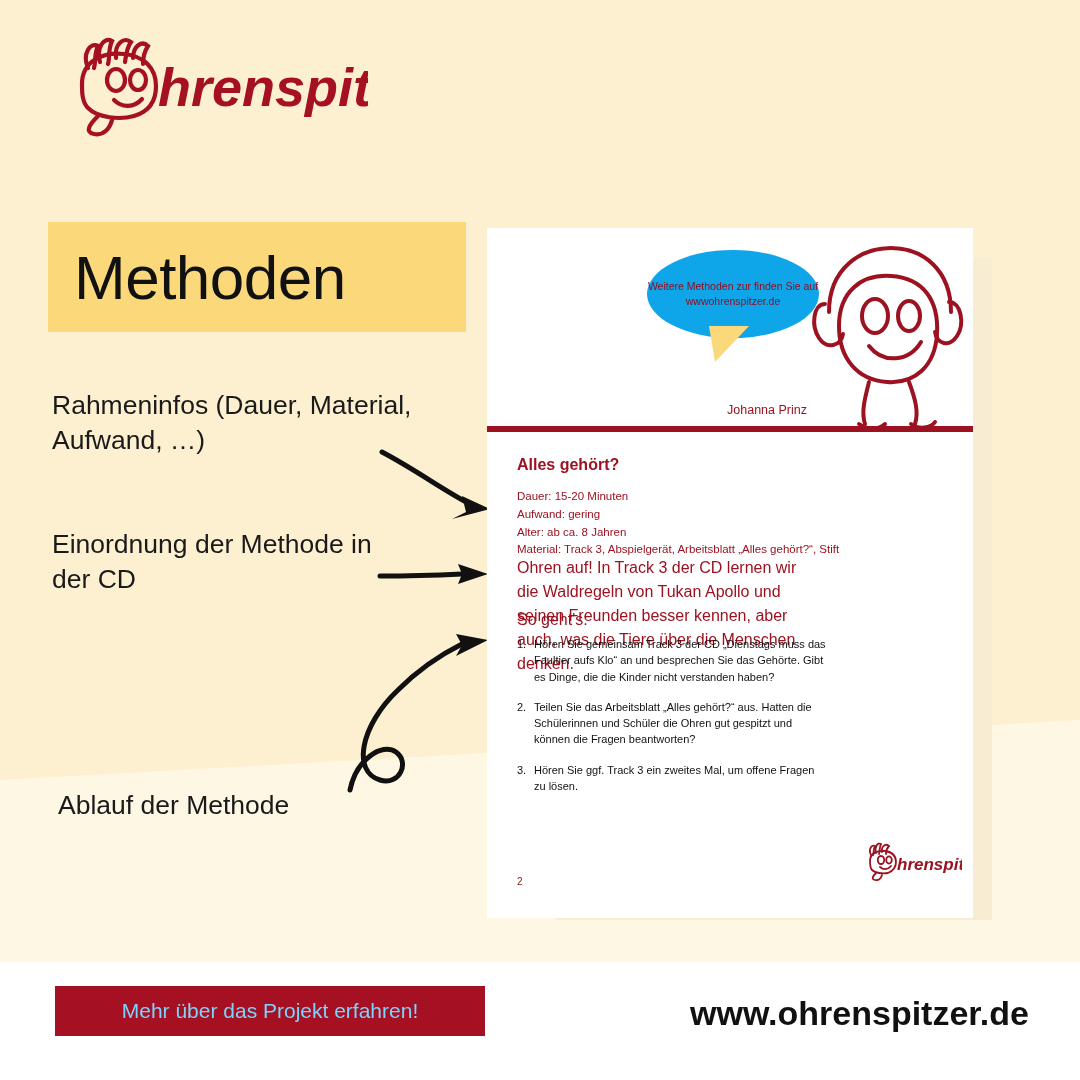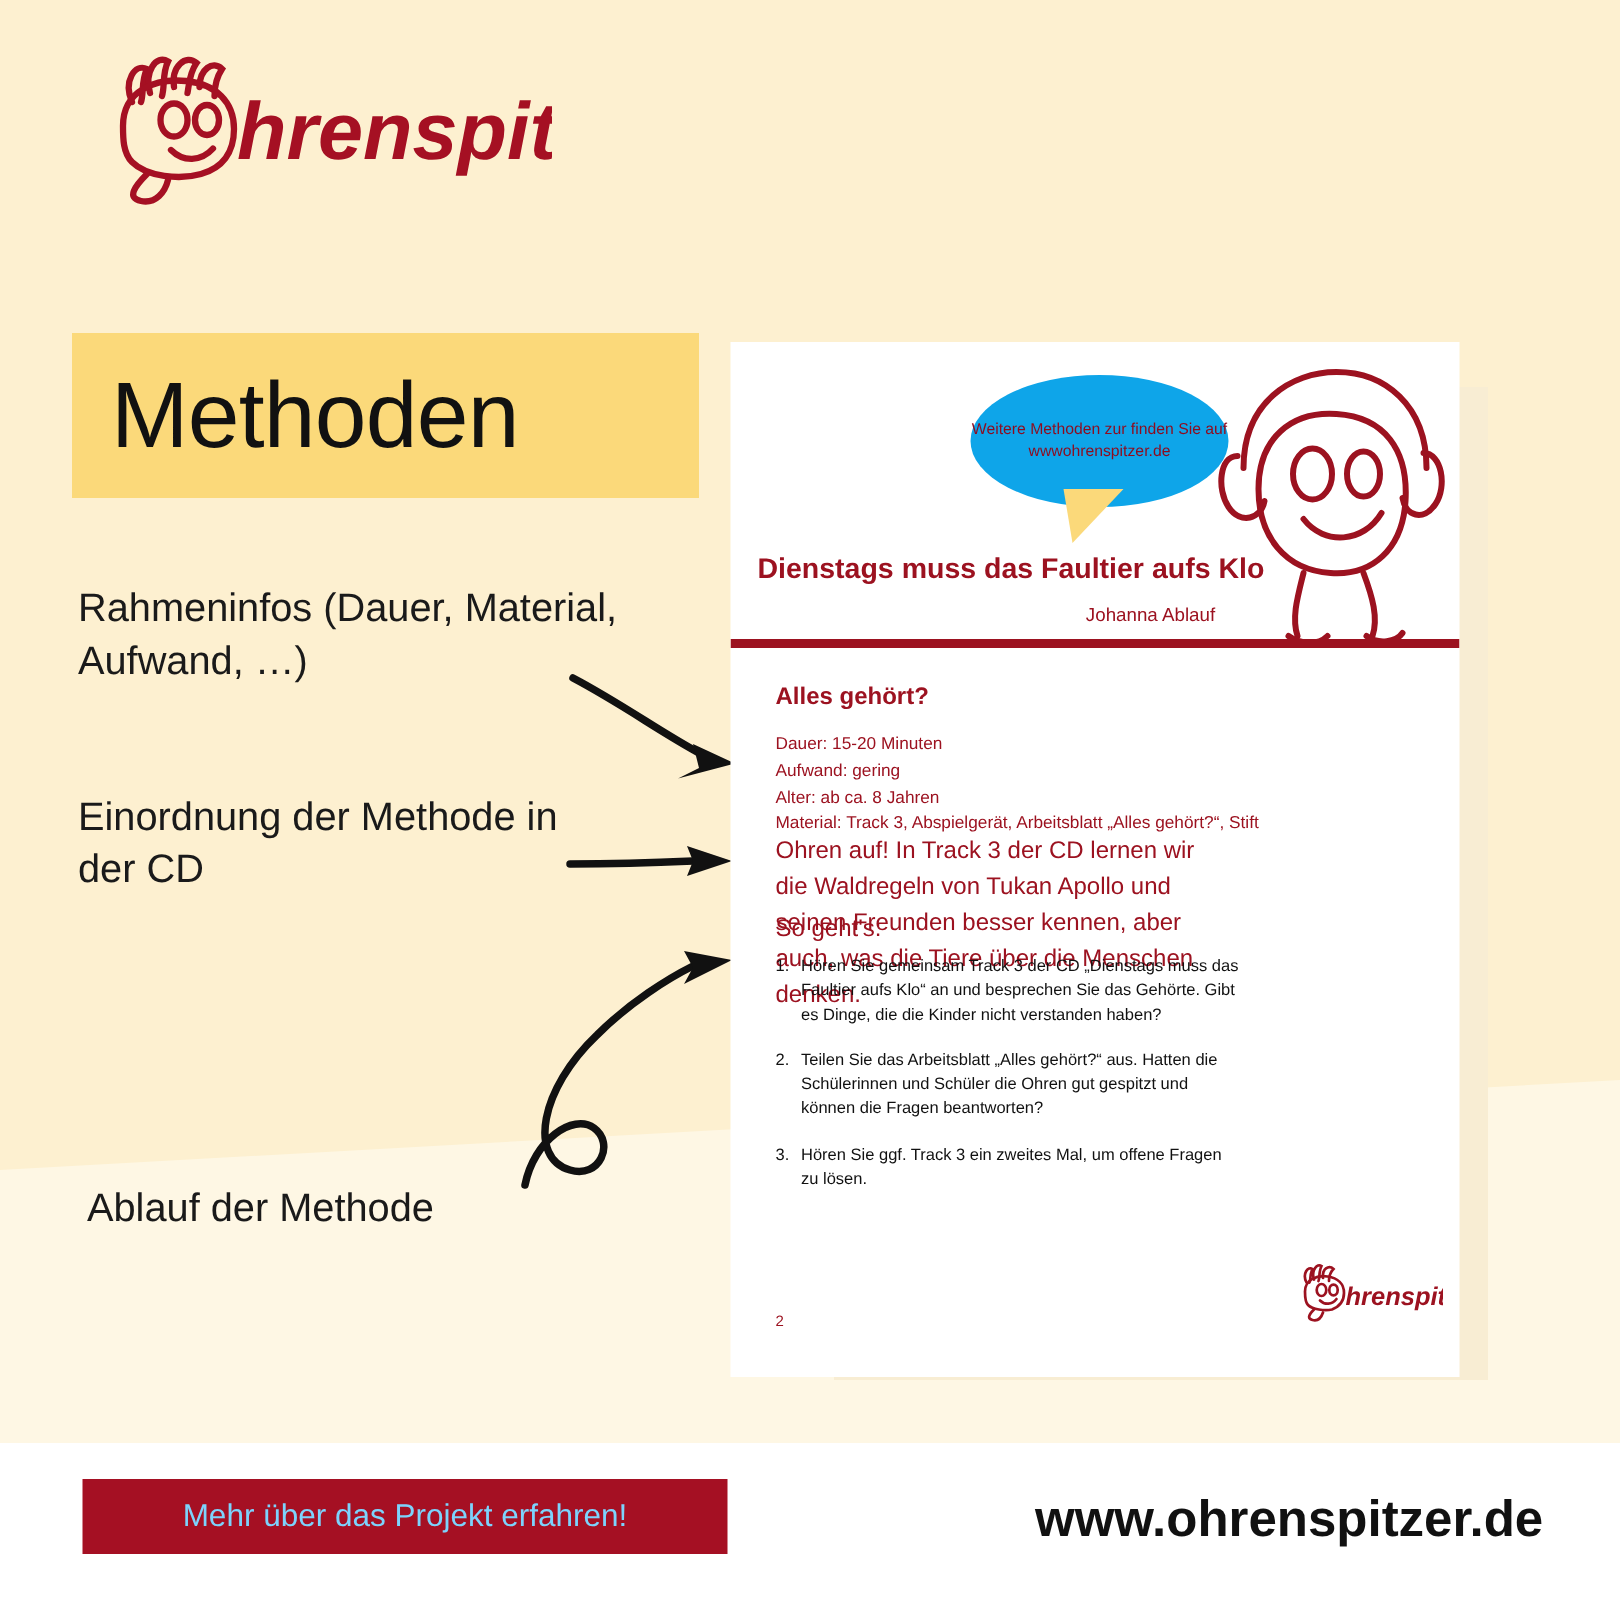--- a/index.html
+++ b/index.html
@@ -210,25 +210,22 @@
           <path d="M70 112 C84 130, 110 128, 122 108"></path>
 
           <path d="M70 148 C66 164, 62 178, 66 190"></path>
           <path d="M110 148 C116 164, 120 178, 116 190"></path>
           <path d="M60 190 C68 196, 80 196, 86 190"></path>
           <path d="M112 190 C120 196, 132 194, 136 188"></path>
         </g>
       </svg>
     </div>
 
-    <div class="doc-title-bar">
-      <div class="doc-title">Dienstags muss das Faultier aufs Klo</div>
-    </div>
     <div class="doc-author">
-      <span>Johanna Ablauf</span>
+      <span>Johanna Prinz</span>
     </div>
     <div class="doc-rule"></div>
 
     <div class="sec-head">Alles gehört?</div>
 
     <div class="meta">
       <div>Dauer: 15-20 Minuten</div>
       <div>Aufwand: gering</div>
       <div>Alter: ab ca. 8 Jahren</div>
       <div>Material: Track 3, Abspielgerät, Arbeitsblatt „Alles gehört?“, Stift</div>

